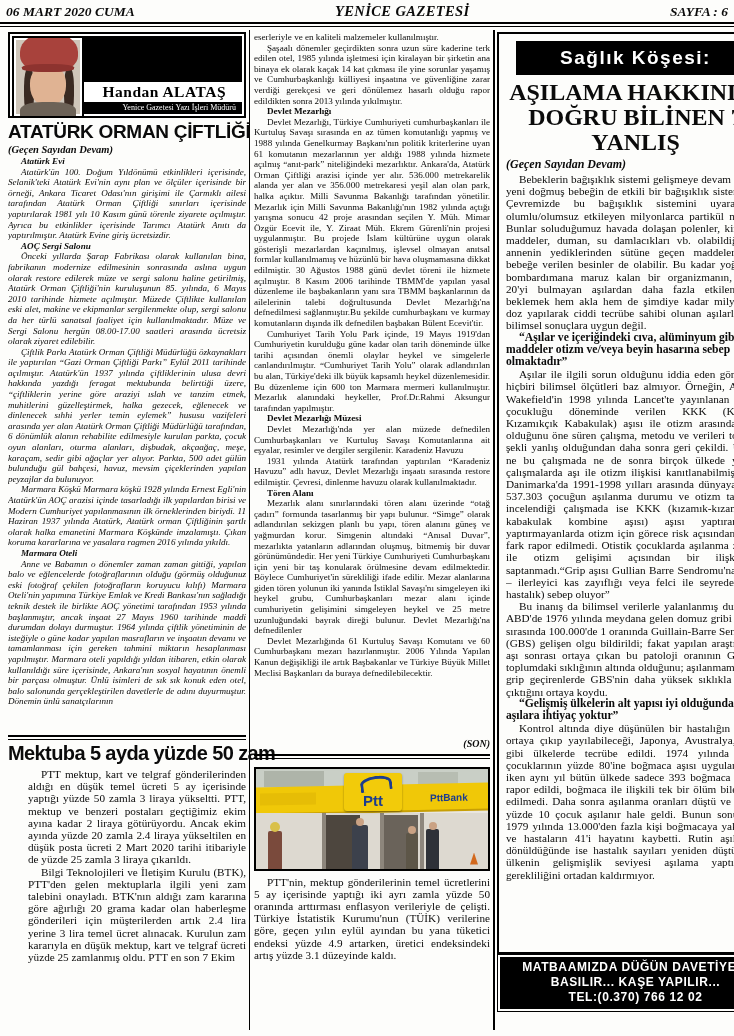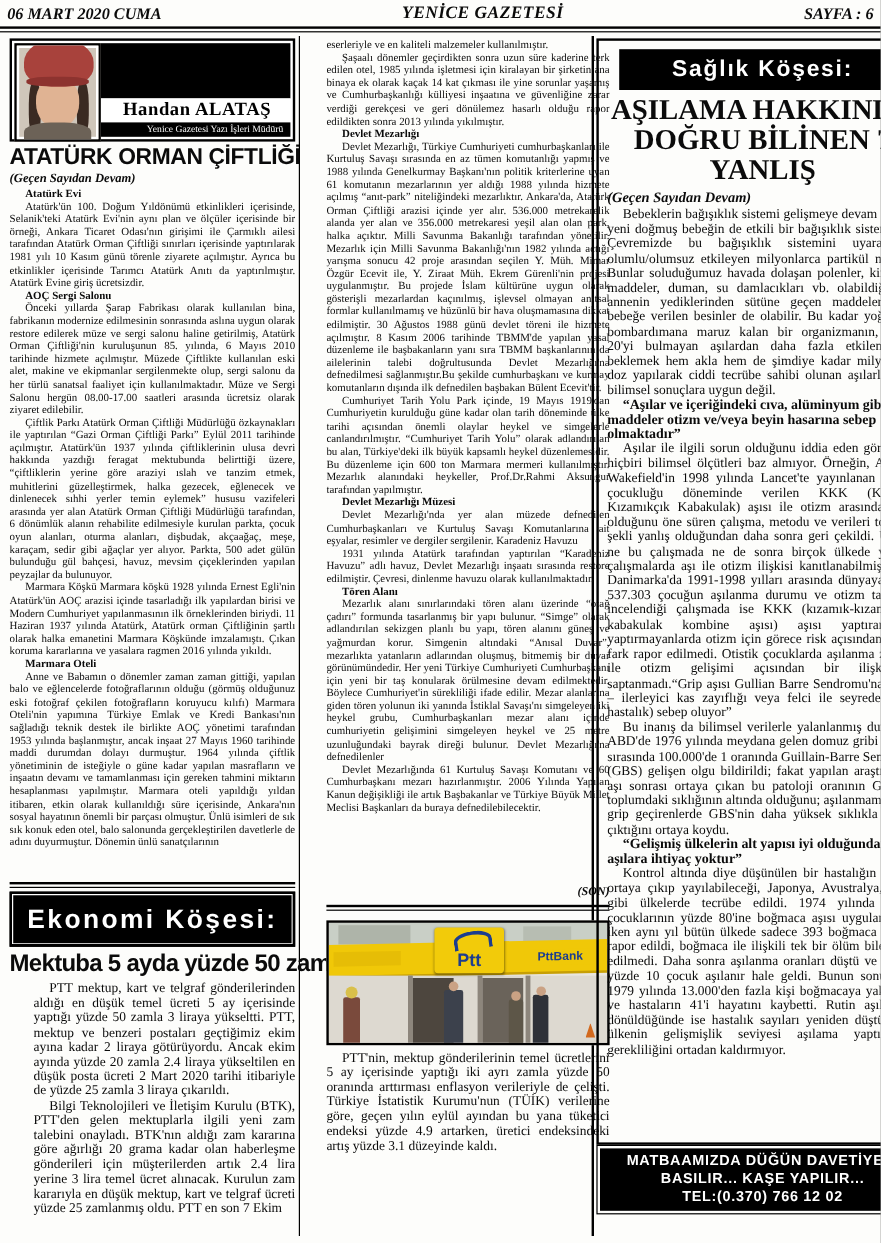--- a/index.html
+++ b/index.html
@@ -8,21 +8,21 @@
   
   .masthead{position:absolute;left:0;top:0;width:734px;height:21px;
             display:flex;justify-content:space-between;align-items:center;padding:2px 6px 0 6px;box-sizing:border-box;
             font-family:"Liberation Serif",serif;font-weight:bold;font-style:italic;font-size:13.5px;}
   .masthead .mid{font-size:14.5px;letter-spacing:.4px;}
   .rule2{border-top:2px solid #000;border-bottom:1px solid #000;height:2px;}
   .head-rule{position:absolute;left:0;top:22px;width:734px;}
   
   .col{position:absolute;top:32px;box-sizing:border-box;}
   .col-left{left:8px;width:238px;}
-  .col-mid{left:272px;width:236px;}
+  .col-mid{left:254px;width:236px;}
   .col-right{left:497px;width:277px;}
   .vsep{position:absolute;top:30px;width:1px;height:1000px;background:#000;}
   .vsep.v1{left:249px;}
   .vsep.v2{left:492.5px;width:2px;}
   
   .body-sm{font-size:9.1px;line-height:10.6px;text-align:justify;overflow:hidden;}
   .body-lg{font-size:11.2px;line-height:12.2px;text-align:justify;overflow:hidden;}
   .para{margin:0;text-align:justify;}
   .para.p{text-indent:13px;}
   .para.cont{text-indent:0;}
@@ -121,34 +121,33 @@
       <div class="author-right">
         <div class="blk"></div>
         <div class="author-name">Handan ALATAŞ</div>
         <div class="author-role">Yenice Gazetesi Yazı İşleri Müdürü</div>
       </div>
     </div>
 
     <div class="aoc-title">ATATÜRK ORMAN ÇİFTLİĞİ</div>
     <div class="devam">(Geçen Sayıdan Devam)</div>
 
-    <div class="body-sm" style="height:575px;">
+    <div class="body-sm" style="height:575px;font-style:italic;">
         <p class="para h">Atatürk Evi</p>
         <p class="para p">Atatürk'ün 100. Doğum Yıldönümü etkinlikleri içerisinde, Selanik'teki Atatürk Evi'nin aynı plan ve ölçüler içerisinde bir örneği, Ankara Ticaret Odası'nın girişimi ile Çarmıklı ailesi tarafından Atatürk Orman Çiftliği sınırları içerisinde yaptırılarak 1981 yılı 10 Kasım günü törenle ziyarete açılmıştır. Ayrıca bu etkinlikler içerisinde Tarımcı Atatürk Anıtı da yaptırılmıştır. Atatürk Evine giriş ücretsizdir.</p>
         <p class="para h">AOÇ Sergi Salonu</p>
         <p class="para p">Önceki yıllarda Şarap Fabrikası olarak kullanılan bina, fabrikanın modernize edilmesinin sonrasında aslına uygun olarak restore edilerek müze ve sergi salonu haline getirilmiş, Atatürk Orman Çiftliği'nin kuruluşunun 85. yılında, 6 Mayıs 2010 tarihinde hizmete açılmıştır. Müzede Çiftlikte kullanılan eski alet, makine ve ekipmanlar sergilenmekte olup, sergi salonu da her türlü sanatsal faaliyet için kullanılmaktadır. Müze ve Sergi Salonu hergün 08.00-17.00 saatleri arasında ücretsiz olarak ziyaret edilebilir.</p>
         <p class="para p">Çiftlik Parkı Atatürk Orman Çiftliği Müdürlüğü özkaynakları ile yaptırılan “Gazi Orman Çiftliği Parkı” Eylül 2011 tarihinde açılmıştır. Atatürk'ün 1937 yılında çiftliklerinin ulusa devri hakkında yazdığı feragat mektubunda belirttiği üzere, “çiftliklerin yerine göre araziyi ıslah ve tanzim etmek, muhitlerini güzelleştirmek, halka gezecek, eğlenecek ve dinlenecek sıhhi yerler temin eylemek” hususu vazifeleri arasında yer alan Atatürk Orman Çiftliği Müdürlüğü tarafından, 6 dönümlük alanın rehabilite edilmesiyle kurulan parkta, çocuk oyun alanları, oturma alanları, dişbudak, akçaağaç, meşe, karaçam, sedir gibi ağaçlar yer alıyor. Parkta, 500 adet gülün bulunduğu gül bahçesi, havuz, mevsim çiçeklerinden yapılan peyzajlar da bulunuyor.</p>
         <p class="para p">Marmara Köşkü Marmara köşkü 1928 yılında Ernest Egli'nin Atatürk'ün AOÇ arazisi içinde tasarladığı ilk yapılardan birisi ve Modern Cumhuriyet yapılanmasının ilk örneklerinden biriydi. 11 Haziran 1937 yılında Atatürk, Atatürk orman Çiftliğinin şartlı olarak halka emanetini Marmara Köşkünde imzalamıştı. Çıkan koruma kararlarına ve yasalara ragmen 2016 yılında yıkıldı.</p>
         <p class="para h">Marmara Oteli</p>
         <p class="para p">Anne ve Babamın o dönemler zaman zaman gittiği, yapılan balo ve eğlencelerde fotoğraflarının olduğu (görmüş olduğunuz eski fotoğraf çekilen fotoğrafların koruyucu kılıfı) Marmara Oteli'nin yapımına Türkiye Emlak ve Kredi Bankası'nın sağladığı teknik destek ile birlikte AOÇ yönetimi tarafından 1953 yılında başlanmıştır, ancak inşaat 27 Mayıs 1960 tarihinde maddi durumdan dolayı durmuştur. 1964 yılında çiftlik yönetiminin de isteğiyle o güne kadar yapılan masrafların ve inşaatın devamı ve tamamlanması için gereken tahmini miktarın hesaplanması yapılmıştır. Marmara oteli yapıldığı yıldan itibaren, etkin olarak kullanıldığı süre içerisinde, Ankara'nın sosyal hayatının önemli bir parçası olmuştur. Ünlü isimleri de sık sık konuk eden otel, balo salonunda gerçekleştirilen davetlerle de adını duyurmuştur. Dönemin ünlü sanatçılarının</p>
       </div>
 
     <div class="rule2" style="margin:4px 0 0;"></div>
 
-    <div class="kicker-box eco-kicker">Ekonomi Köşesi:</div>
     <div class="eco-headline">Mektuba 5 ayda yüzde 50 zam</div>
     <div class="body-lg" style="height:210px;margin-left:20px;">
         <p class="para p">PTT mektup, kart ve telgraf gönderilerinden aldığı en düşük temel ücreti 5 ay içerisinde yaptığı yüzde 50 zamla 3 liraya yükseltti. PTT, mektup ve benzeri postaları geçtiğimiz ekim ayına kadar 2 liraya götürüyordu. Ancak ekim ayında yüzde 20 zamla 2.4 liraya yükseltilen en düşük posta ücreti 2 Mart 2020 tarihi itibariyle de yüzde 25 zamla 3 liraya çıkarıldı.</p>
         <p class="para p">Bilgi Teknolojileri ve İletişim Kurulu (BTK), PTT'den gelen mektuplarla ilgili yeni zam talebini onayladı. BTK'nın aldığı zam kararına göre ağırlığı 20 grama kadar olan haberleşme gönderileri için müşterilerden artık 2.4 lira yerine 3 lira temel ücret alınacak. Kurulun zam kararıyla en düşük mektup, kart ve telgraf ücreti yüzde 25 zamlanmış oldu. PTT en son 7 Ekim</p>
       </div>
   </div>
 
   <div class="col col-mid">
     <div class="body-sm" style="height:706px;">
         <p class="para cont">eserleriyle ve en kaliteli malzemeler kullanılmıştır.</p>

